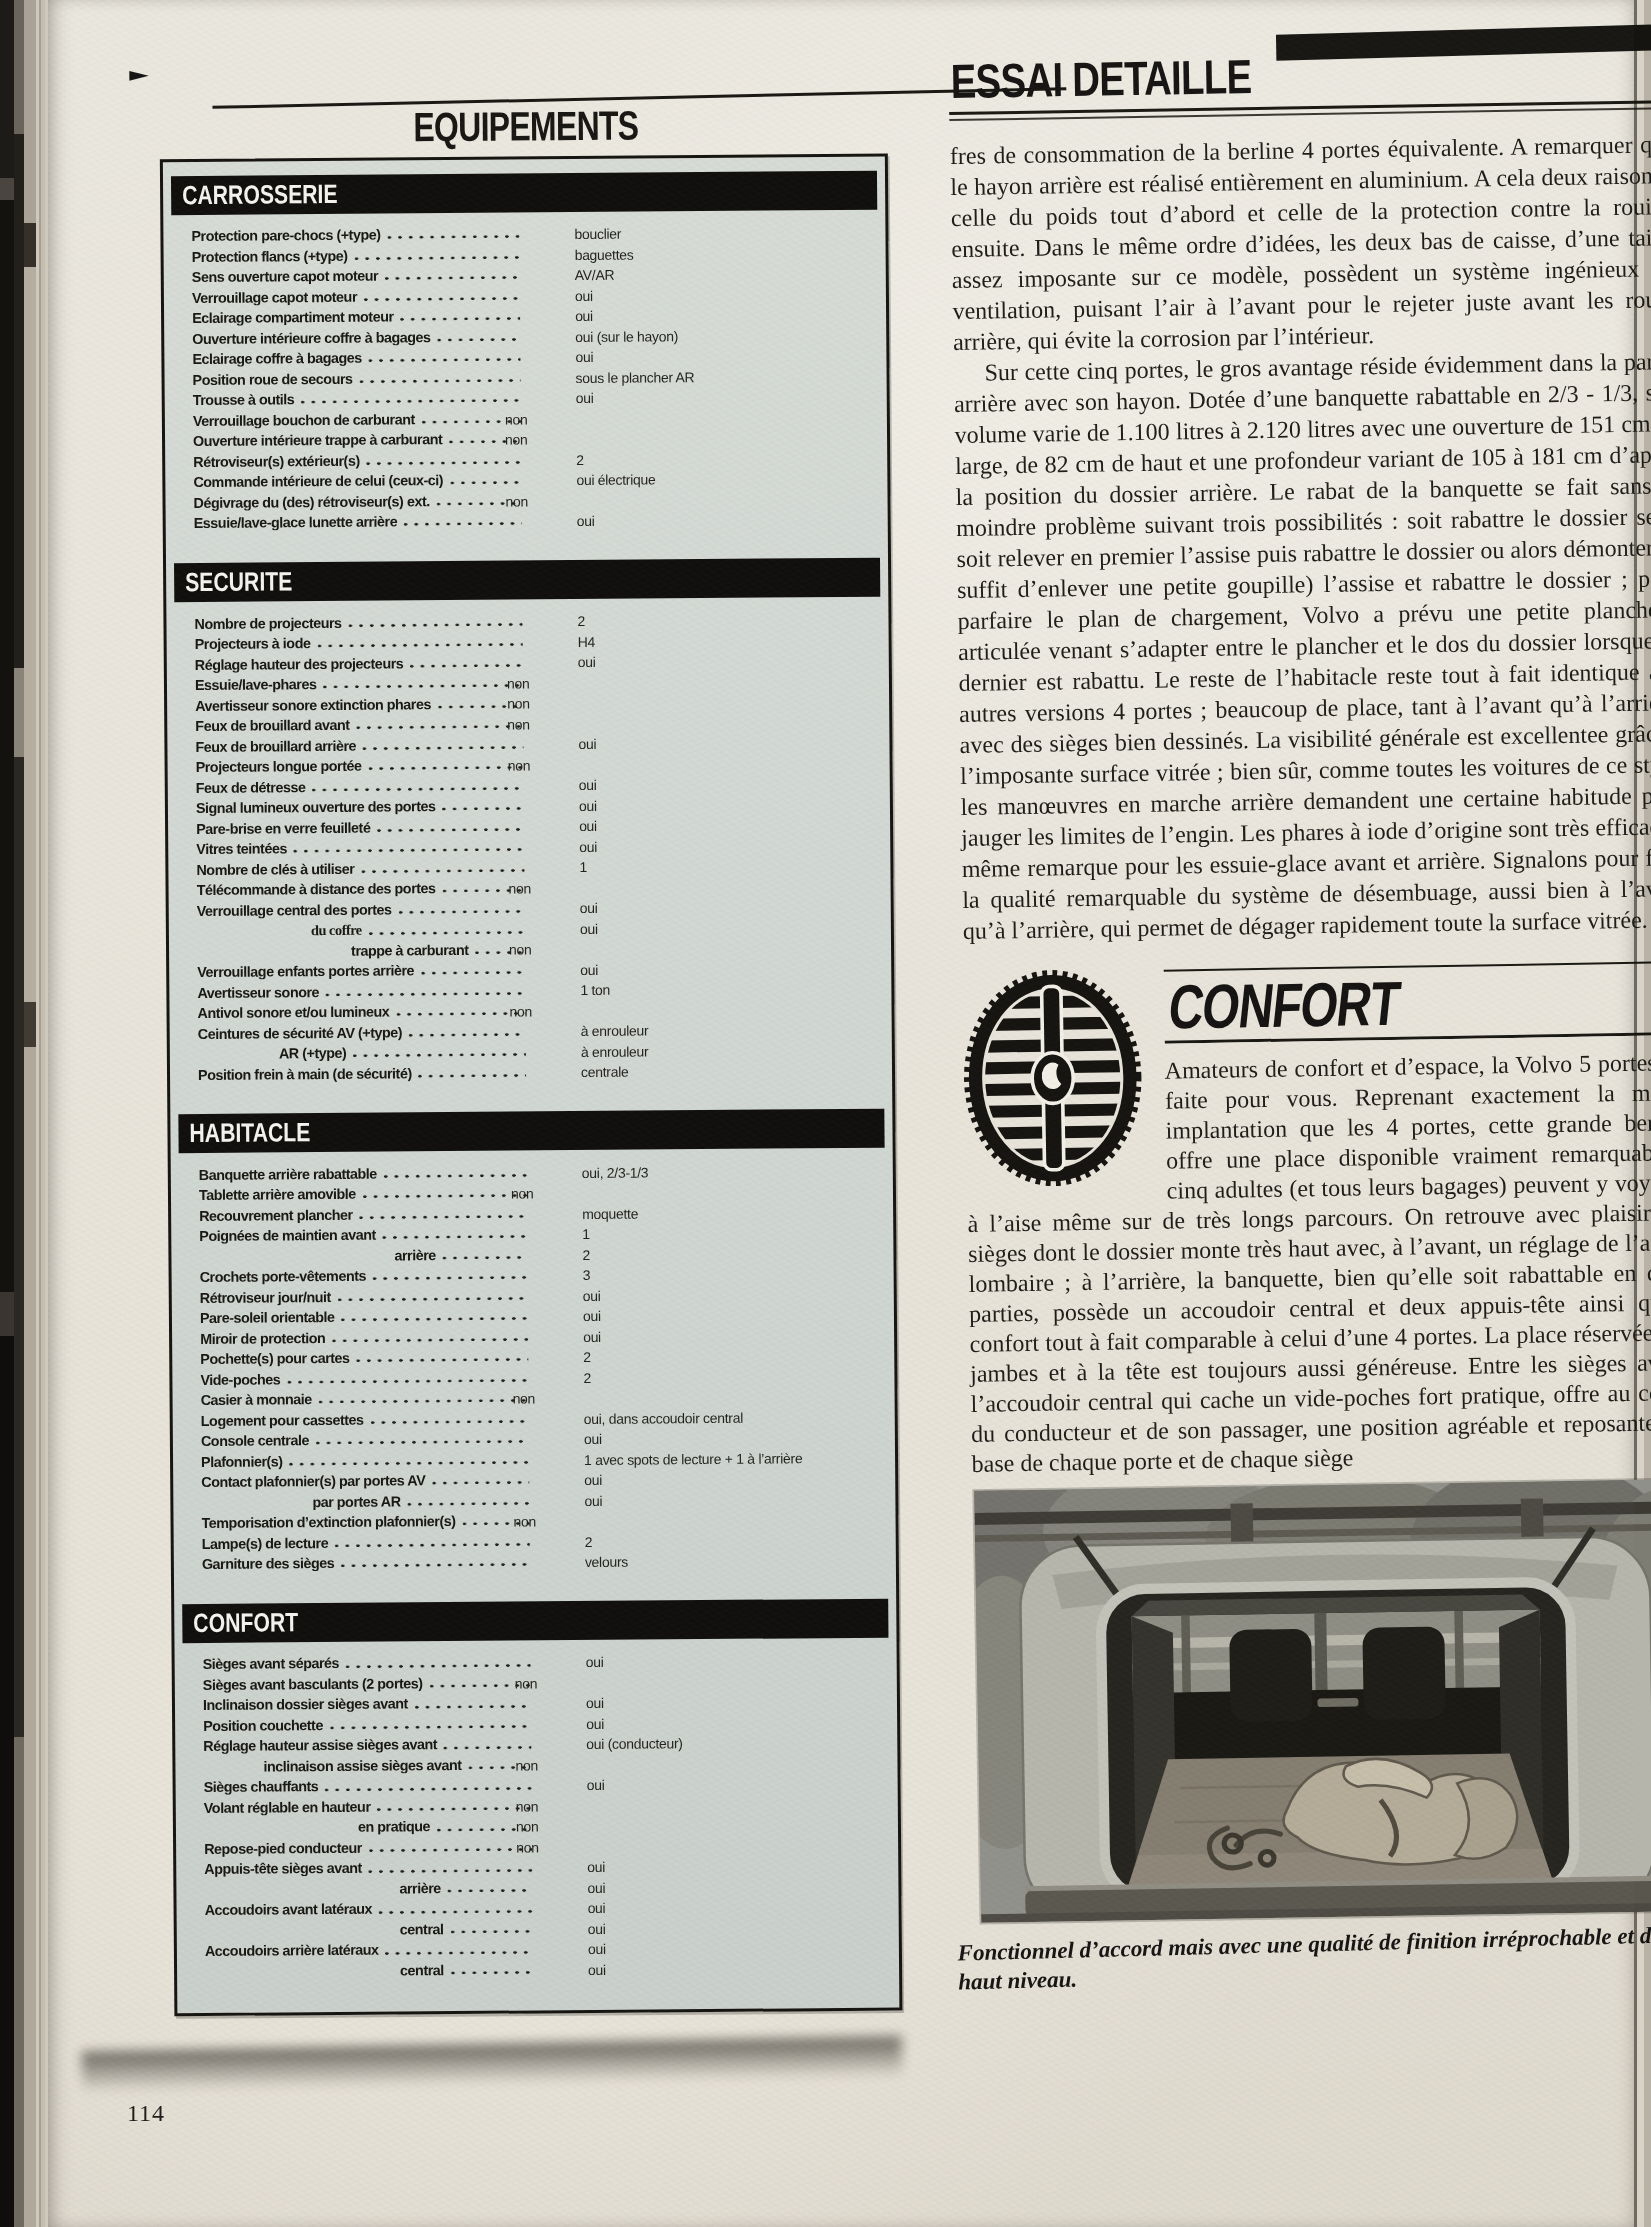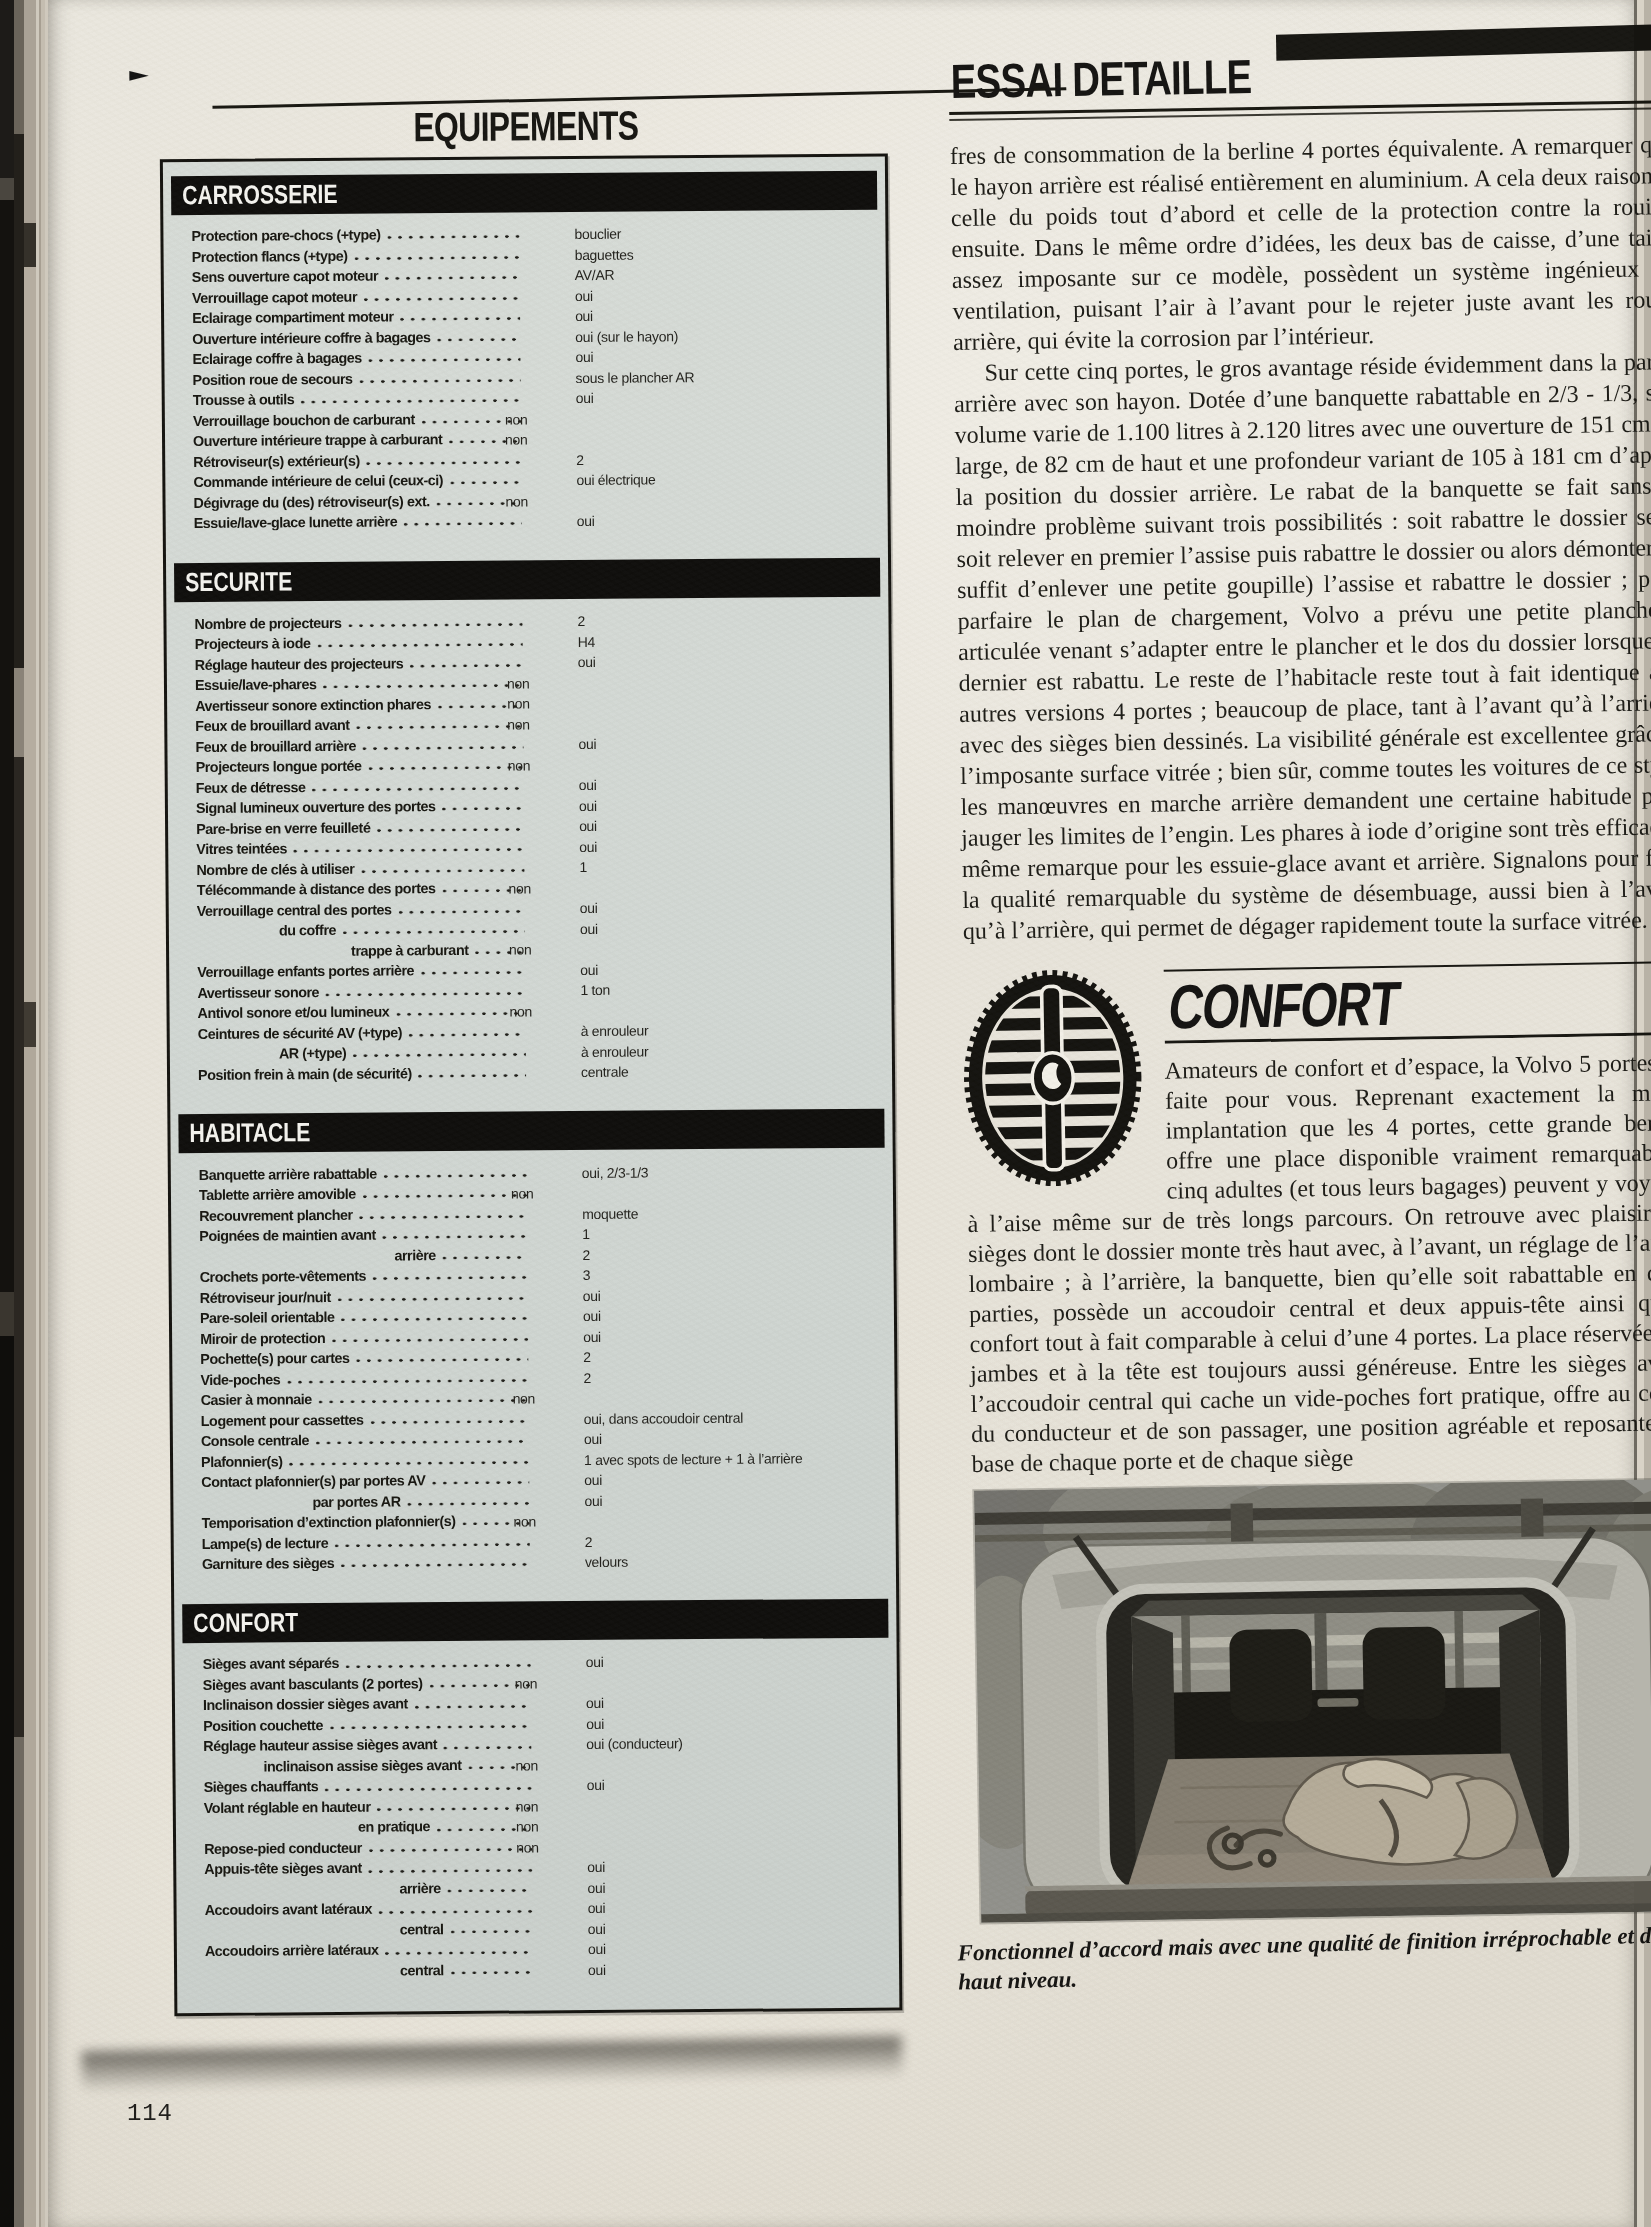--- a/index.html
+++ b/index.html
@@ -27,21 +27,21 @@
       radial-gradient(1025px 769px at 30% 80%,#ebe7dd 0%,rgba(235,231,221,0) 75%),
       linear-gradient(176deg,#eae7de 0%,#e7e3d9 55%,#ded9cd 100%);
     box-shadow:inset 12px 0 22px -12px rgba(60,55,45,.55), inset -8.5px 0 19px -10.3px rgba(60,55,45,.35);}
   .page::after{content:"";position:absolute;inset:0;pointer-events:none;opacity:.35;
     background:
       repeating-linear-gradient(33deg,rgba(120,115,100,.05) 0 2.6px,rgba(255,255,255,.04) 2.6px 6px),
       repeating-linear-gradient(-21deg,rgba(90,85,75,.04) 0 1.7px,rgba(255,255,255,.03) 1.7px 5.1px);}
   .fold-shadow{position:absolute;left:34px;top:2044px;width:820px;height:48px;
     background:linear-gradient(#47443d 0%,rgba(71,68,61,0) 85%);filter:blur(6px);
     transform:rotate(-1.1deg);opacity:.8;}
-  .page-number{position:absolute;left:79px;top:2100px;font-family:Liberation Mono, monospace;
+  .page-number{position:absolute;left:79px;top:2100px;font-family:Liberation Serif, serif;
     font-size:24px;font-weight:400;letter-spacing:0.9px;color:#1c1b18;}
   
   .left-col{position:absolute;left:63px;top:50px;width:940px;transform:rotate(-0.45deg);transform-origin:50% 20%;}
   .arrow-icon{position:absolute;left:15.4px;top:6.8px;font-size:26px;color:#111;transform:scaleY(.62) scaleX(1.25);}
   .rule-top{position:absolute;left:101px;top:47px;width:854px;height:2.6px;background:#16150f;transform:rotate(-0.8deg);}
   .eq-title{position:absolute;left:50px;top:55px;width:728px;margin:0;text-align:center;
     font-size:41px;line-height:43px;letter-spacing:-0.9px;color:#151410;}
   .cond{display:inline-block;transform:scaleX(0.78);transform-origin:50% 50%;
     font-family:"Liberation Sans",sans-serif;font-weight:700;}
   .condL{display:inline-block;transform:scaleX(0.8);transform-origin:0 50%;
@@ -354,21 +354,21 @@
   <div class="row">
     <span class="lz">
                 <span class="lbl">Verrouillage central des portes</span>
                 <span class="dots"></span>
               </span>
     <span class="val">oui</span>
   </div>
 
   <div class="row">
     <span class="lz">
-                <span class="lbl" style="margin-left: 82px;">du coffre</span>
+                <span class="lbl" style="margin-left: 114px; font-family: Liberation Serif, serif;">du coffre</span>
                 <span class="dots"></span>
               </span>
     <span class="val">oui</span>
   </div>
 
   <div class="row">
     <span class="lz">
                 <span class="lbl" style="margin-left: 154px;">trappe à carburant</span>
                 <span class="dots"></span>
               </span>

